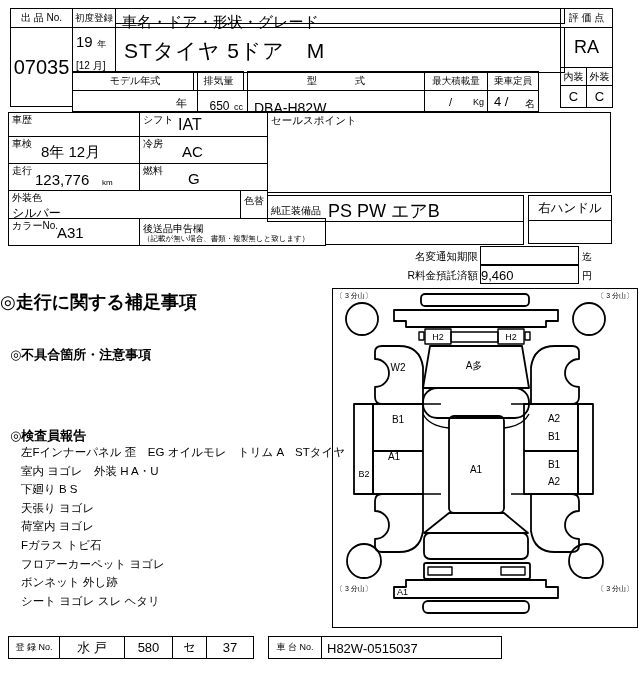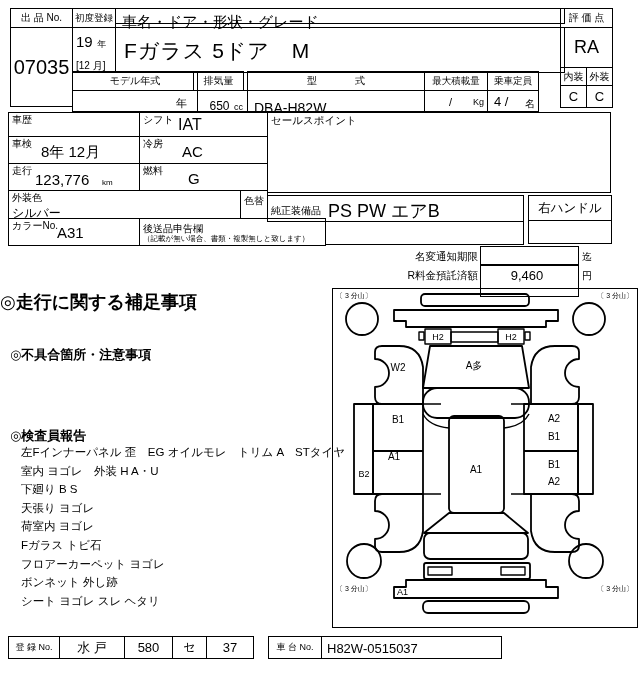--- a/index.html
+++ b/index.html
@@ -23,21 +23,21 @@
 <div class="abs b cc" style="left:10px;top:27px;width:63px;height:80px;font-size:20px">07035</div>
 
 <div class="abs b cc" style="left:72px;top:8px;width:44px;height:20px;font-size:9.5px">初度登録</div>
 <div class="abs b" style="left:72px;top:27px;width:44px;height:46px;padding:3px 3px;line-height:1.35">
   <span style="font-size:15px">19</span>
   <span style="font-size:9px">年</span><br>
   <span style="font-size:10px">[12 月]</span>
 </div>
 
 <div class="abs b" style="left:115px;top:8px;width:450px;height:16px;font-size:15px;padding:4px 0 0 6px">車名・ドア・形状・グレード</div>
-<div class="abs b nowrap" style="left:115px;top:27px;width:450px;height:46px;font-size:21px;padding:9px 0 0 8px;letter-spacing:1px">Fガラス 5ドア　M</div>
+<div class="abs b nowrap" style="left:115px;top:27px;width:450px;height:46px;font-size:21px;padding:9px 0 0 8px;letter-spacing:1px">STタイヤ 5ドア　M</div>
 
 <div class="abs b cc" style="left:560px;top:8px;width:53px;height:20px;font-size:10px">評 価 点</div>
 <div class="abs b cc" style="left:560px;top:27px;width:53px;height:41px;font-size:18px">RA</div>
 <div class="abs b cc" style="left:560px;top:67px;width:27px;height:19px;font-size:10px">内装</div>
 <div class="abs b cc" style="left:586px;top:67px;width:27px;height:19px;font-size:10px">外装</div>
 <div class="abs b cc" style="left:560px;top:85px;width:27px;height:23px;font-size:13px">C</div>
 <div class="abs b cc" style="left:586px;top:85px;width:27px;height:23px;font-size:13px">C</div>
 
 <div class="abs b cc" style="left:72px;top:71px;width:126px;height:20px;font-size:10px">モデル年式</div>
 <div class="abs b" style="left:72px;top:90px;width:126px;height:22px;font-size:11px;text-align:right;padding:5px 10px 0 0">年</div>
@@ -109,21 +109,21 @@
   <span class="abs nowrap" style="left:3px;top:8px;font-size:10px">純正装備品</span>
   <span class="abs nowrap" style="left:60px;top:3px;font-size:18px">PS PW エアB</span>
 </div>
 <div class="abs b cc" style="left:528px;top:195px;width:84px;height:26px;font-size:12.5px">右ハンドル</div>
 <div class="abs b" style="left:528px;top:220px;width:84px;height:24px"></div>
 
 <div class="abs nowrap" style="left:385px;top:250px;width:93px;font-size:10.5px;text-align:right">名変通知期限</div>
 <div class="abs b" style="left:480px;top:246px;width:99px;height:19px"></div>
 <div class="abs nowrap" style="left:582px;top:250px;font-size:10px">迄</div>
 <div class="abs nowrap" style="left:381px;top:269px;width:97px;font-size:10.5px;text-align:right">R料金預託済額</div>
-<div class="abs b" style="left:480px;top:265px;width:99px;height:32px;text-align:center;font-size:13px;padding:2px 5px 0 0">9,460</div>
+<div class="abs b" style="left:480px;top:265px;width:99px;height:19px;text-align:left;font-size:13px;padding:2px 5px 0 0">9,460</div>
 <div class="abs nowrap" style="left:582px;top:269px;font-size:10px">円</div>
 
 <div class="abs nowrap" style="left:0;top:290px;font-size:18px;font-weight:bold">◎走行に関する補足事項</div>
 <div class="abs nowrap" style="left:10px;top:346px;font-size:13px;font-weight:bold">◎不具合箇所・注意事項</div>
 <div class="abs nowrap" style="left:10px;top:427px;font-size:13px;font-weight:bold">◎検査員報告</div>
 <div class="abs" style="left:21px;top:443px;width:310px;font-size:11.5px;line-height:18.6px">
   <div class="nowrap">左Fインナーパネル 歪　EG オイルモレ　トリム A　STタイヤ</div>
   <div class="nowrap">室内 ヨゴレ　外装 H A・U</div>
   <div class="nowrap">下廻り B S</div>
   <div class="nowrap">天張り ヨゴレ</div>

